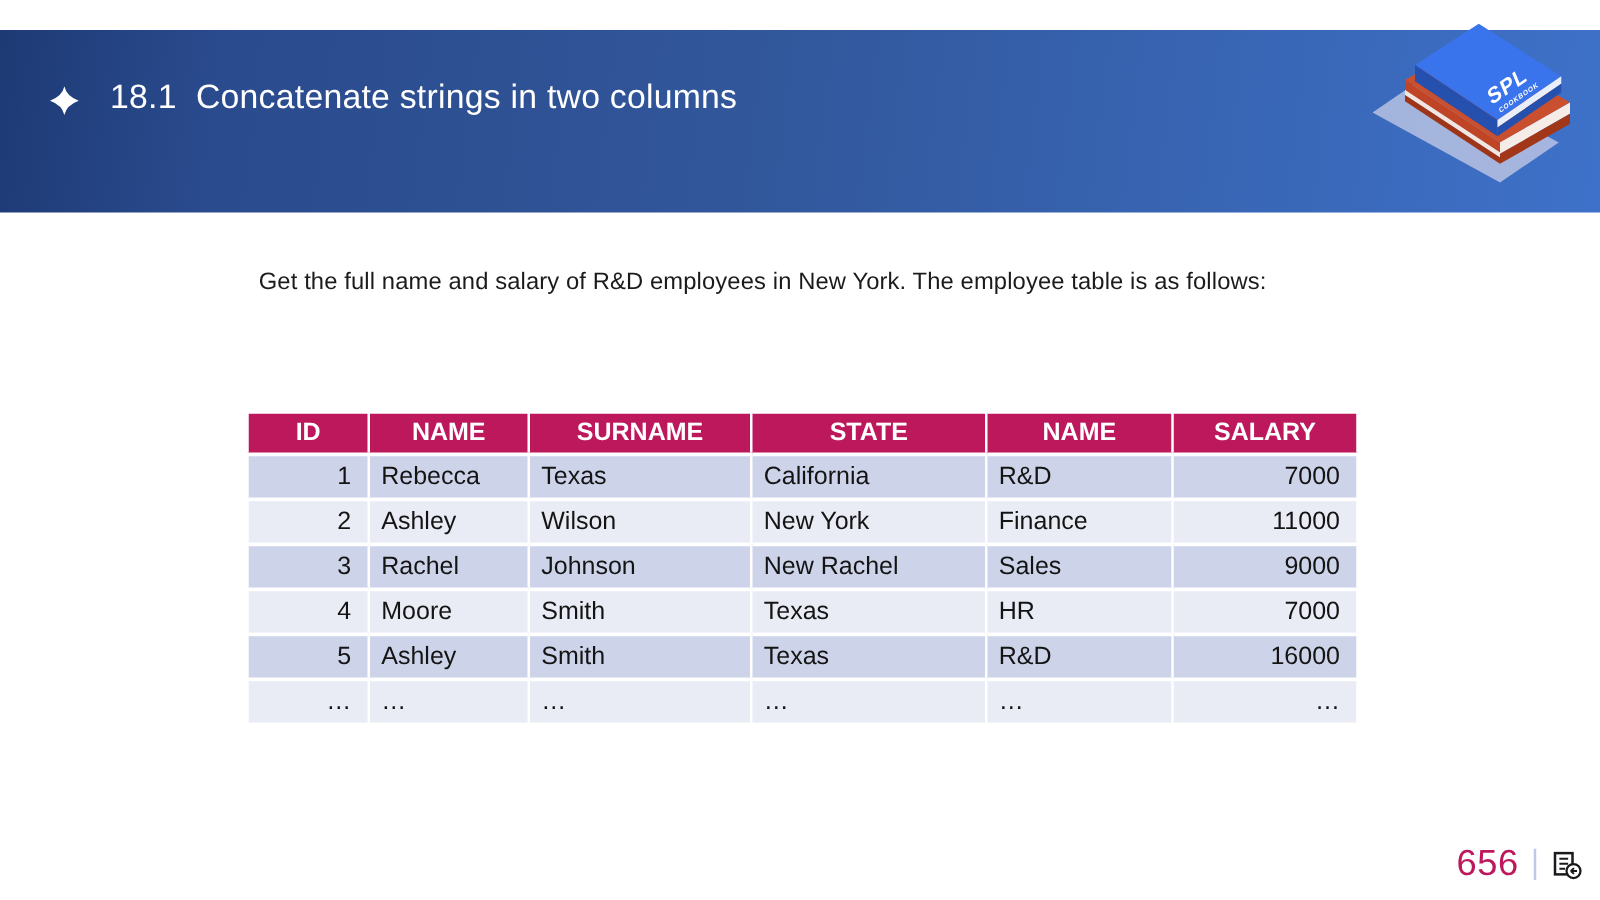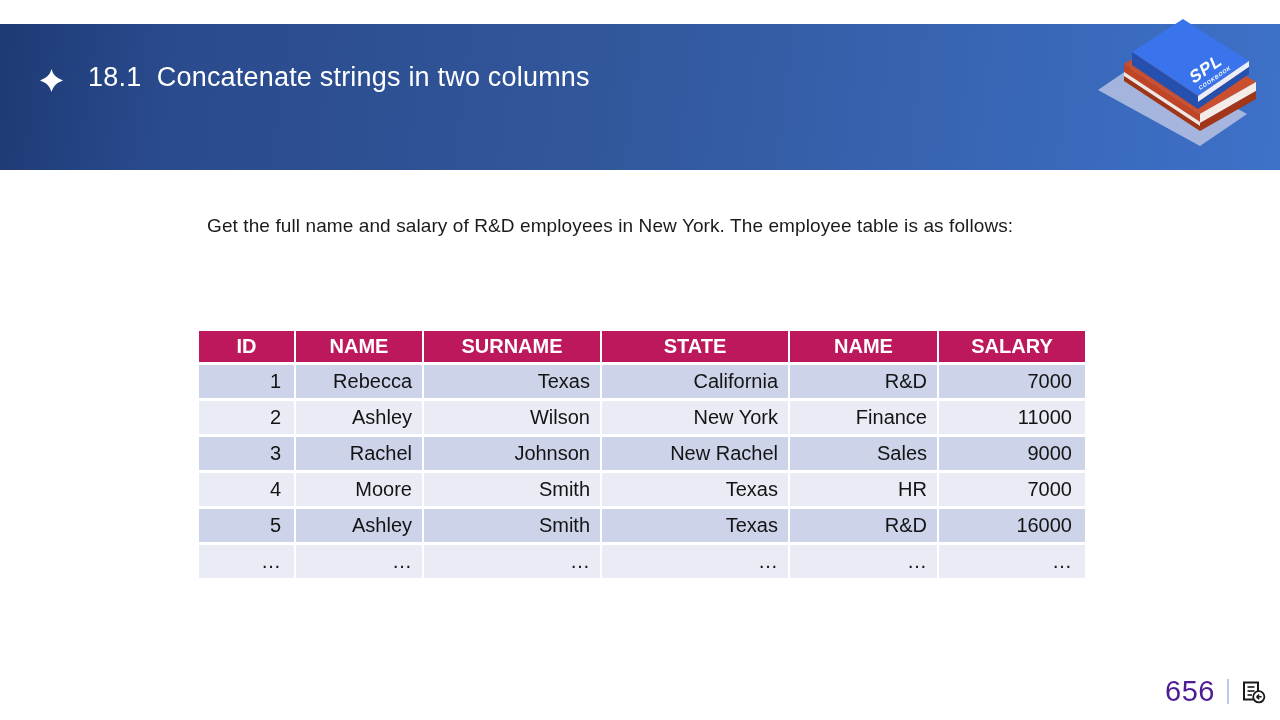--- a/index.html
+++ b/index.html
@@ -39,28 +39,28 @@
     height:33px; text-align:center; padding:0;
     border:2px solid #ffffff; border-bottom-width:3px;
   }
   td {
     font-size:20px; color:#141414; height:36px; padding:0 10px;
     border:2px solid #ffffff; border-top-width:3px;
   }
   tbody tr:nth-child(odd)  { background:#CDD3E9; }
   tbody tr:nth-child(even) { background:#E9EBF5; }
   td.al-right { text-align:right; padding-right:13px; }
-  td.al-left  { text-align:right;  padding-left:9px;  }
+  td.al-left  { text-align:left;  padding-left:9px;  }
 
   
   .footer {
     position:absolute; right:14px; top:674px; height:34px;
     display:flex; align-items:center; gap:12px;
   }
-  .page-number { color:#4c1d95; font-size:29px; letter-spacing:.5px; }
+  .page-number { color:#be185d; font-size:29px; letter-spacing:.5px; }
   .footer-divider { width:2px; height:25px; background:#bcc9e8; }
   .doc-back-icon { width:25px; height:25px; display:block; }
 </style>
 </head>
 <body>
 
 <div class="slide">
 
   <div class="header-band">
     <svg class="star-icon" viewBox="0 0 24 24">

